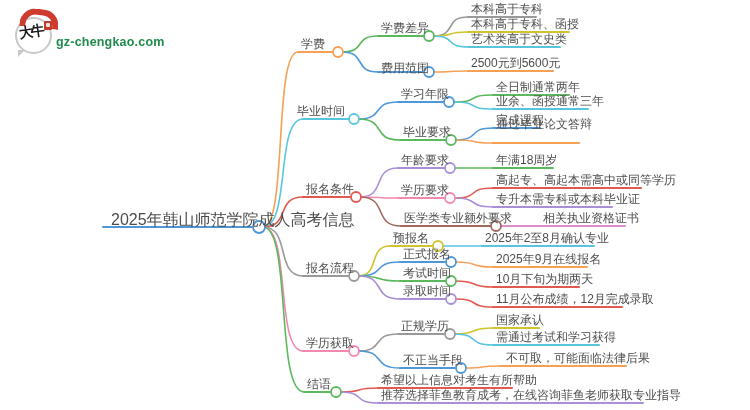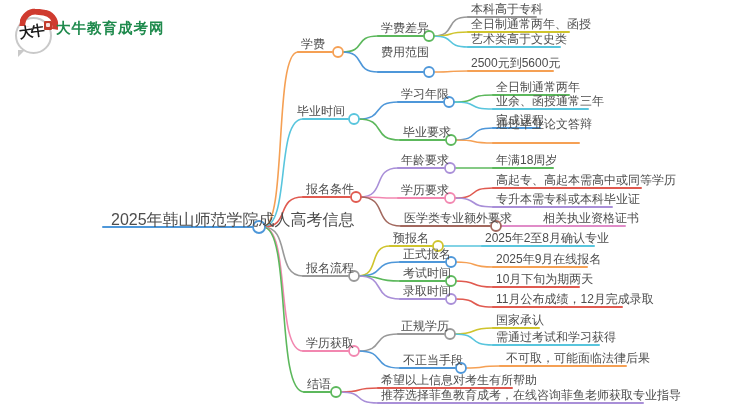--- a/index.html
+++ b/index.html
@@ -134,23 +134,23 @@
         <circle cx="461" cy="368" r="5" fill="#ffffff" stroke="#4e97d9" stroke-width="1.8"></circle>
         <circle cx="336" cy="392" r="5" fill="#ffffff" stroke="#5cb85c" stroke-width="1.8"></circle>
       </g>
   </svg>
 
   <div id="labels">
       <div class="nlabel" style="left: 111px; top: 213px; font-size: 16px;">2025年韩山师范学院成人高考信息</div>
       <div class="nlabel" style="left: 301px; top: 38px;">学费</div>
       <div class="nlabel" style="left: 381px; top: 22px;">学费差异</div>
       <div class="nlabel" style="left: 471px; top: 3px;">本科高于专科</div>
-      <div class="nlabel" style="left: 471px; top: 18px;">全日制通常两年、函授</div>
+      <div class="nlabel" style="left: 471px; top: 18px;">本科高于专科、函授</div>
       <div class="nlabel" style="left: 471px; top: 33px;">艺术类高于文史类</div>
-      <div class="nlabel" style="left: 381px; top: 46px;">费用范围</div>
+      <div class="nlabel" style="left: 381px; top: 62px;">费用范围</div>
       <div class="nlabel" style="left: 471px; top: 57px;">2500元到5600元</div>
       <div class="nlabel" style="left: 297px; top: 105px;">毕业时间</div>
       <div class="nlabel" style="left: 401px; top: 88px;">学习年限</div>
       <div class="nlabel" style="left: 496px; top: 81px;">全日制通常两年</div>
       <div class="nlabel" style="left: 496px; top: 95px;">业余、函授通常三年</div>
       <div class="nlabel" style="left: 403px; top: 126px;">毕业要求</div>
       <div class="nlabel" style="left: 496px; top: 114px;">完成课程</div>
       <div class="nlabel" style="left: 496px; top: 118px;">通过毕业论文答辩</div>
       <div class="nlabel" style="left: 306px; top: 183px;">报名条件</div>
       <div class="nlabel" style="left: 401px; top: 154px;">年龄要求</div>
@@ -179,16 +179,16 @@
       <div class="nlabel" style="left: 381px; top: 374px;">希望以上信息对考生有所帮助</div>
       <div class="nlabel" style="left: 381px; top: 389px;">推荐选择菲鱼教育成考，在线咨询菲鱼老师获取专业指导</div>
     </div>
 
   <div class="logo">
     <div class="badge"></div>
     <div class="badge-tail"></div>
     <div class="badge-arc"></div>
     <div class="badge-seal"></div>
     <div class="badge-text">大牛</div>
-    <div class="brand" style="color: rgb(31, 138, 77);">大牛教育成考网</div>
+    <div class="domain" style="color: rgb(31, 138, 77);">gz-chengkao.com</div>
   </div>
 
 </div>
 
 </body></html>

